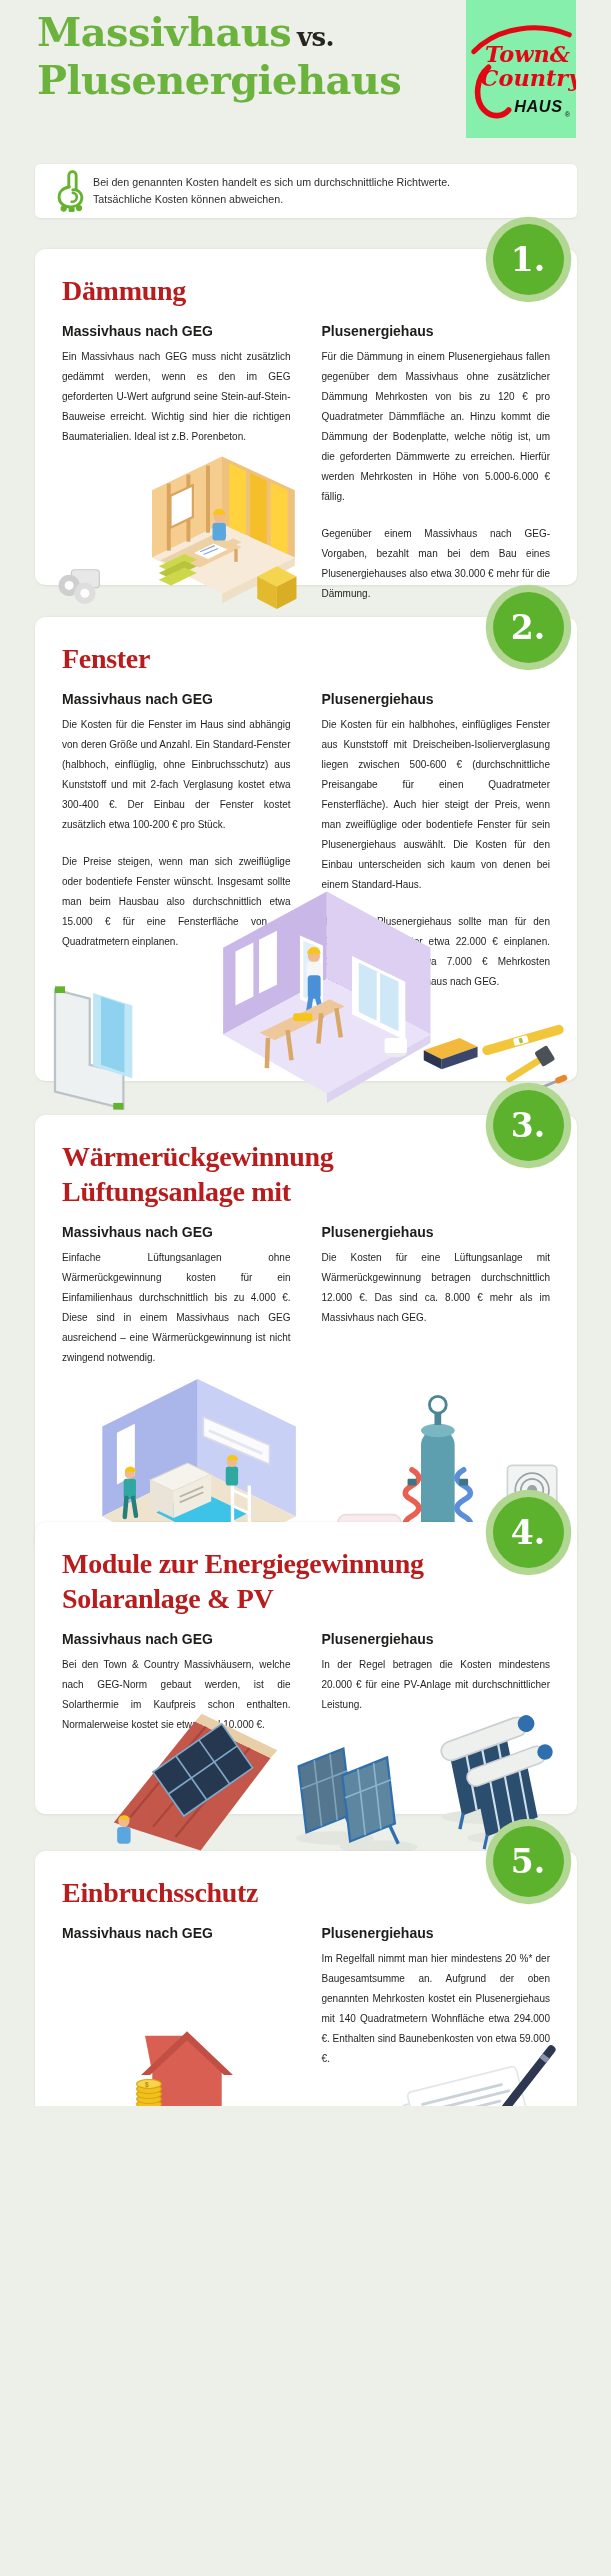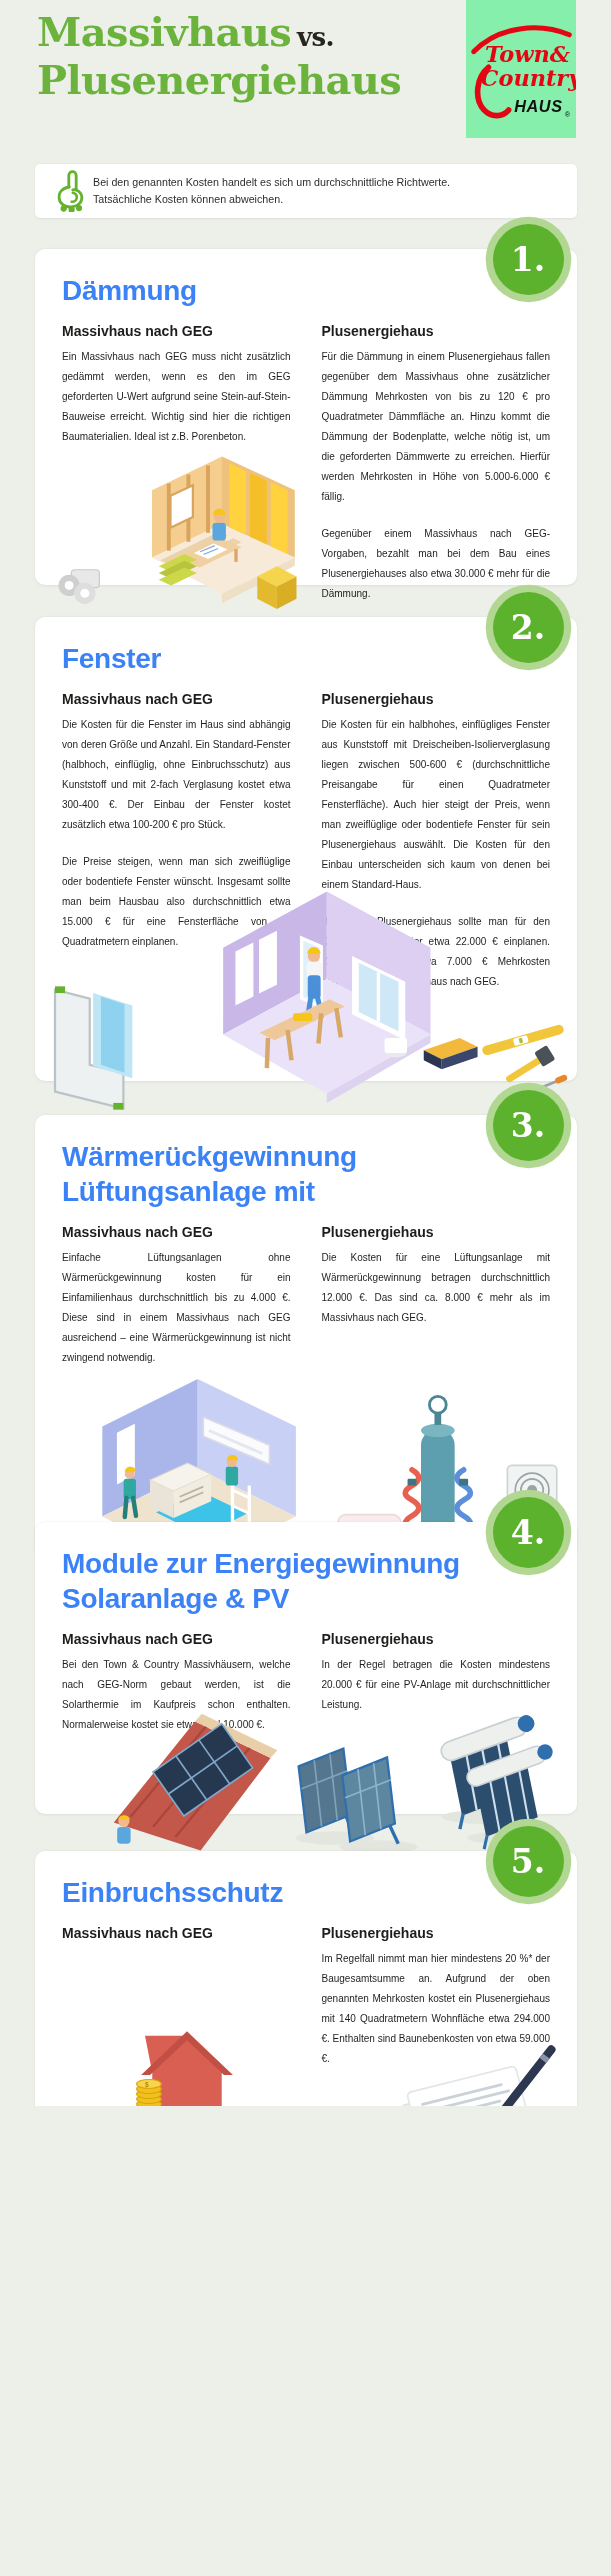--- a/index.html
+++ b/index.html
@@ -16,21 +16,21 @@
   .notice{position:absolute;left:35px;top:164px;width:542px;height:54px;background:#fff;border-radius:5px;
           box-shadow:0 0.6px 2.2px rgba(0,0,0,.07);display:flex;align-items:center;gap:6px;padding:0;box-sizing:border-box;}
   .notice .hand{margin-left:19px;flex:0 0 auto;}
   .notice-text{font-size:10.7px;line-height:1.62;color:#2e2e2c;}
 
   
   .card{position:absolute;left:35px;width:542px;background:#fff;border-radius:10px;box-shadow:0 0.6px 2.8px rgba(0,0,0,.07);box-sizing:border-box;padding:25px 27px 0 27px;}
   .badge{position:absolute;top:-25px;right:13.5px;width:71px;height:71px;border-radius:50%;background:#5cb22d;
          box-shadow:0 0 0 7.3px #b2d792;display:flex;align-items:center;justify-content:center;
          color:#fff;font-family:"DejaVu Serif",serif;font-weight:700;font-size:33px;}
-  .section-title{font-family:Liberation Sans, sans-serif;font-weight:700;font-size:28px;line-height:1.24;color:#3b82f6;letter-spacing:-0.3px;margin:0 0 14.6px 0;}
+  .section-title{font-family:Liberation Serif, serif;font-weight:700;font-size:28px;line-height:1.24;color:#b91c1c;letter-spacing:-0.3px;margin:0 0 14.6px 0;}
   .section-title span{display:block;}
   .section-title span:empty{display:none;}
   .cols{display:flex;gap:31px;}
   .col{width:230px;}
   .col-h{font-size:14px;font-weight:700;color:#1d1d1b;margin:0 0 7.9px 0;}
   .p{font-size:10px;line-height:2.0;text-align:justify;margin:0 0 17px 0;}
   .p:empty{display:none;margin:0;}
   .illus{position:absolute;pointer-events:none;}
 
   

